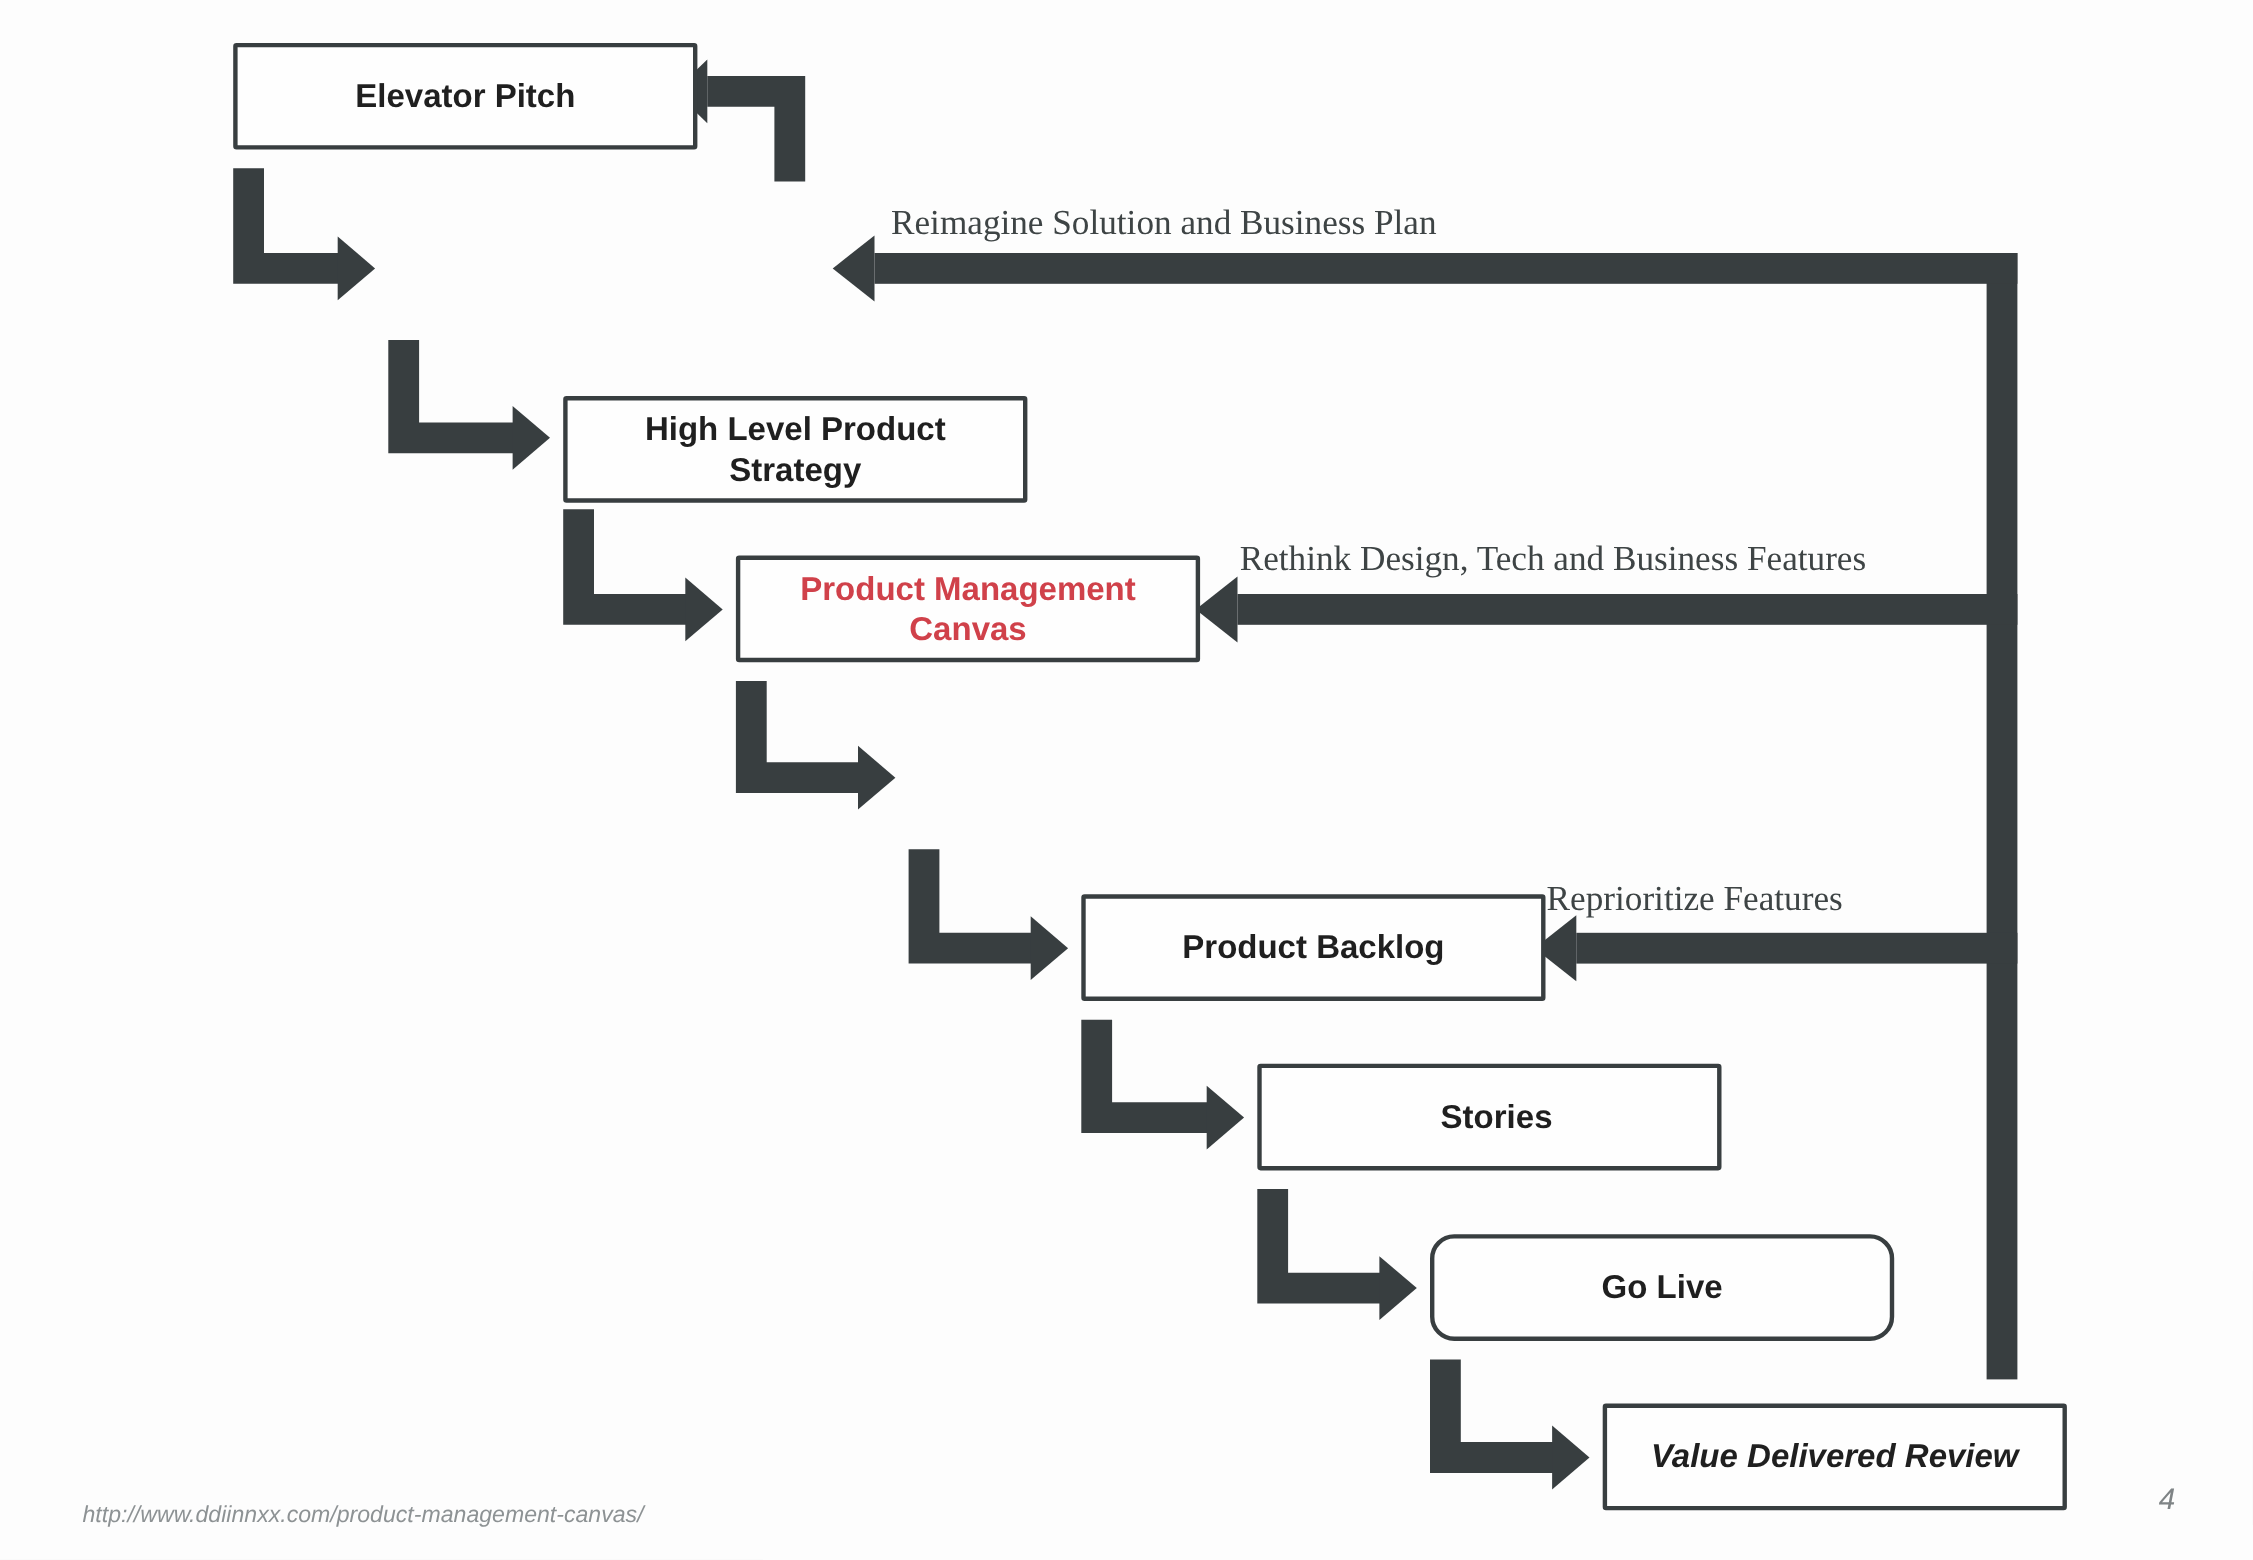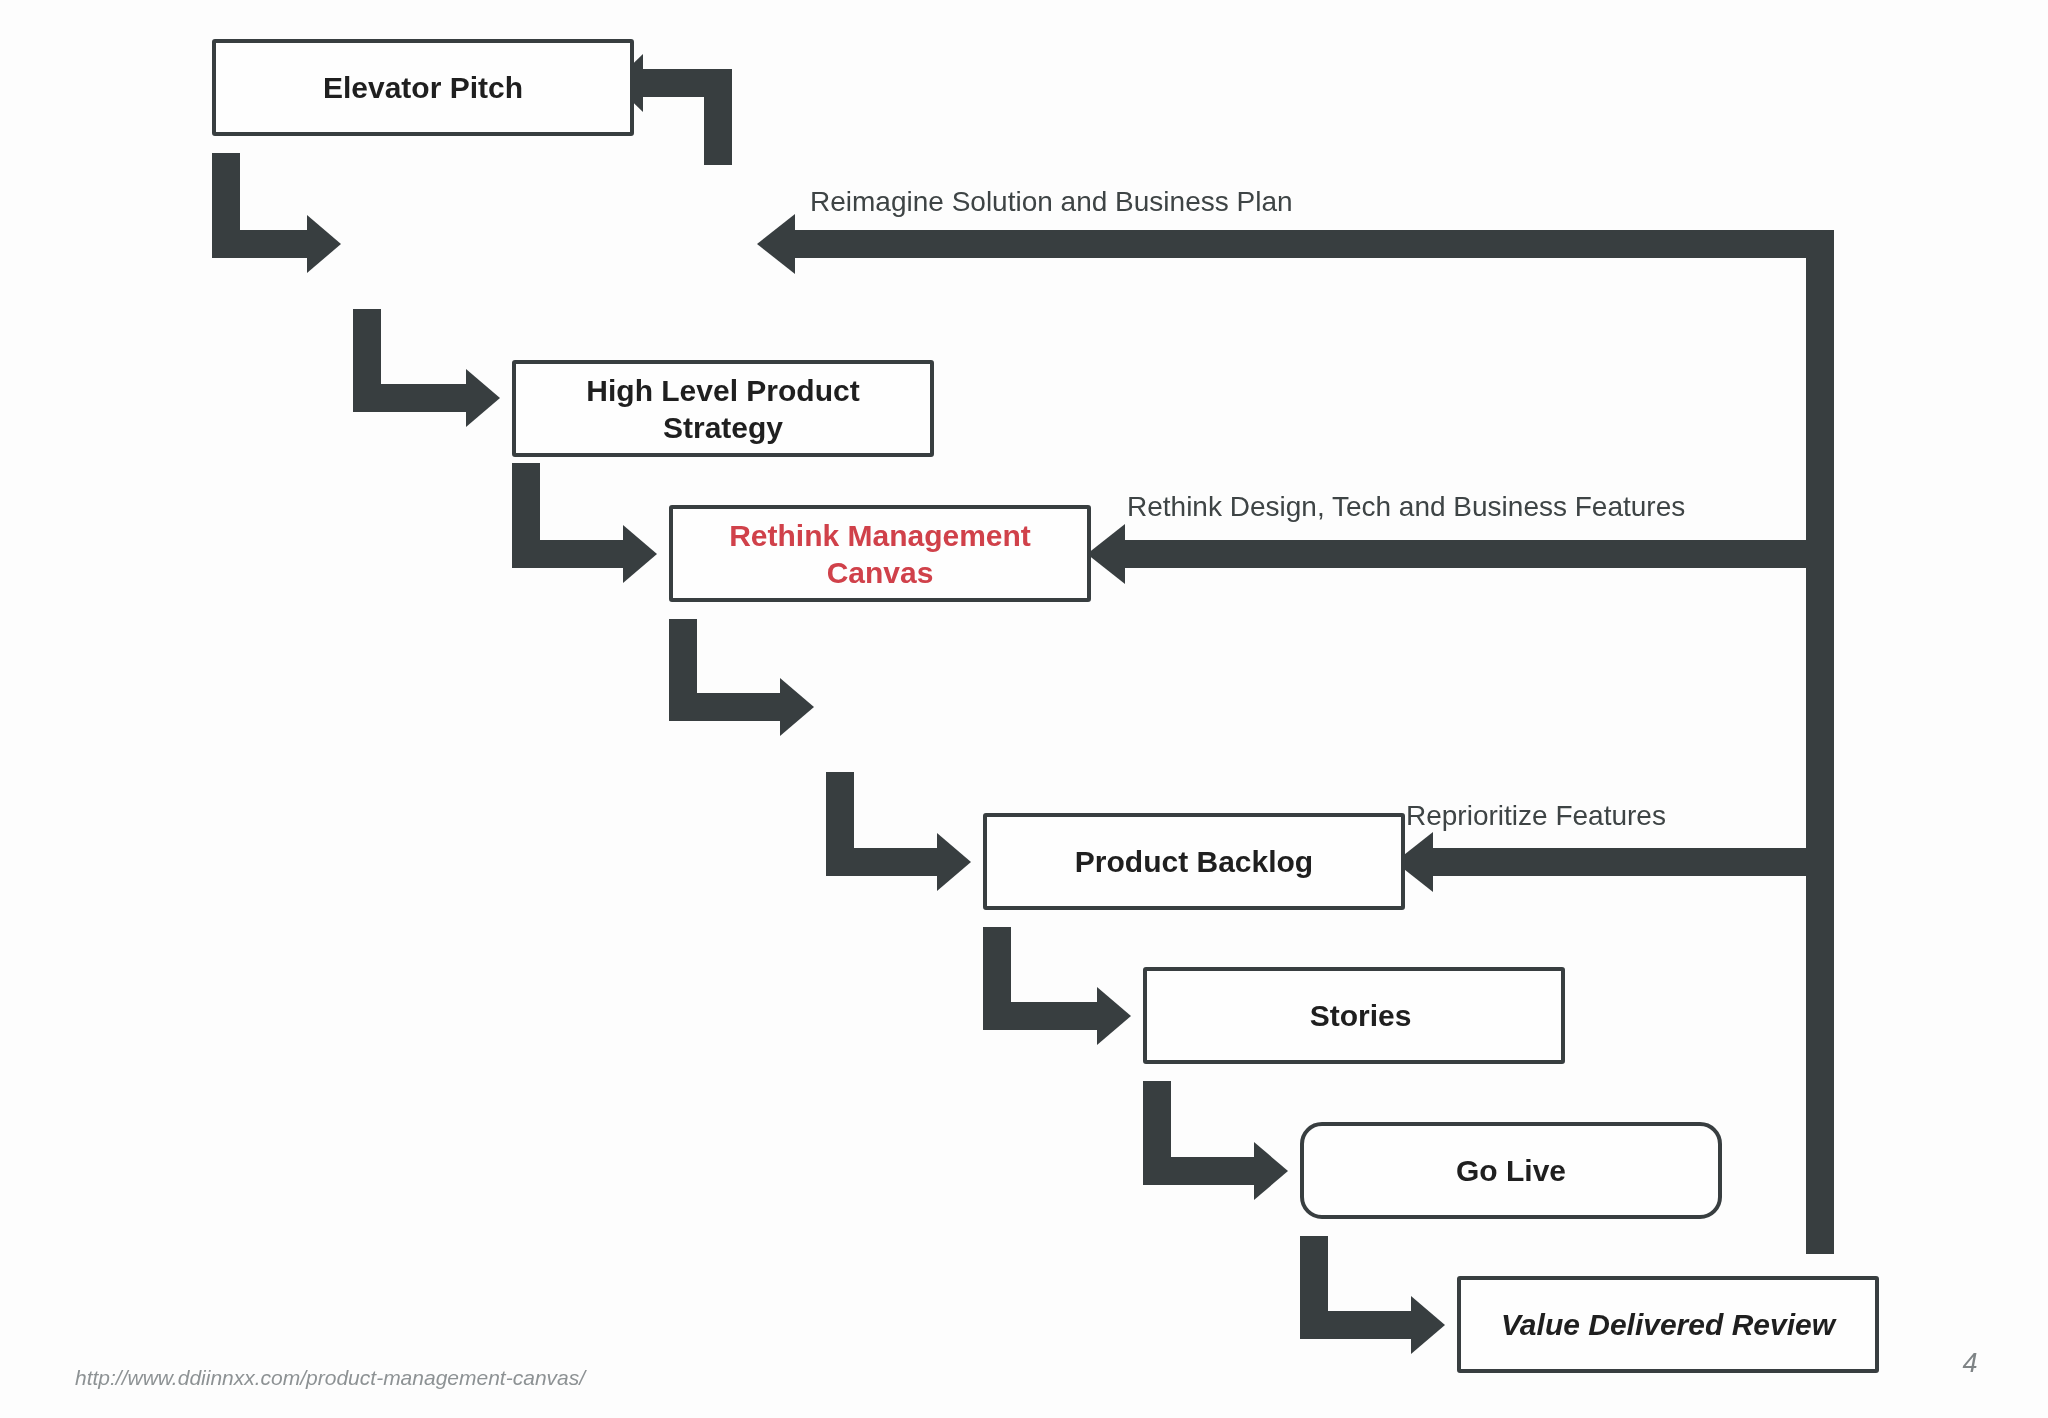--- a/index.html
+++ b/index.html
@@ -31,23 +31,24 @@
     display:flex;align-items:center;justify-content:center;
     text-align:center;
     font-weight:bold;
     font-size:30px;line-height:37px;
     color:var(--box-text);
     padding:0 14px;
   }
   .flow-box.highlight{color:var(--highlight);}
   .feedback-label{
     position:absolute;
-    font-size:28px;line-height:32px;
+    font-size:32px;line-height:32px;
     color:var(--annotation);
     white-space:nowrap;
+    font-family:Liberation Serif, serif;
   }
   .footer-url{
     position:absolute;
     left:75px;top:1366px;
     font-size:21px;font-style:italic;
     color:var(--footer);
     white-space:nowrap;
   }
   .page-number{
     position:absolute;
@@ -103,21 +104,21 @@
       <path d="M1300 1236 V1339 H1413 V1311 H1328 V1236 Z"></path>
       <polygon points="1445,1325 1411,1296 1411,1354"></polygon>
     </g>
   </svg>
 
   <div class="flow-box" style="left:212px;top:39px;">Elevator Pitch</div>
 
 
   <div class="flow-box" style="left:512px;top:360px;">High Level Product Strategy</div>
 
-  <div class="flow-box highlight" style="left:669px;top:505px;">Rethink Management Canvas</div>
+  <div class="flow-box highlight" style="left:669px;top:505px;">Product Management Canvas</div>
 
 
   <div class="flow-box" style="left:983px;top:813px;">Product Backlog</div>
 
   <div class="flow-box" style="left:1143px;top:967px;padding-left:27px;">Stories</div>
 
   <div class="flow-box" style="left:1300px;top:1122px;border-radius:22px;">Go Live</div>
 
   <div class="flow-box" style="left:1457px;top:1276px;font-style:italic;">Value Delivered Review</div>
 

